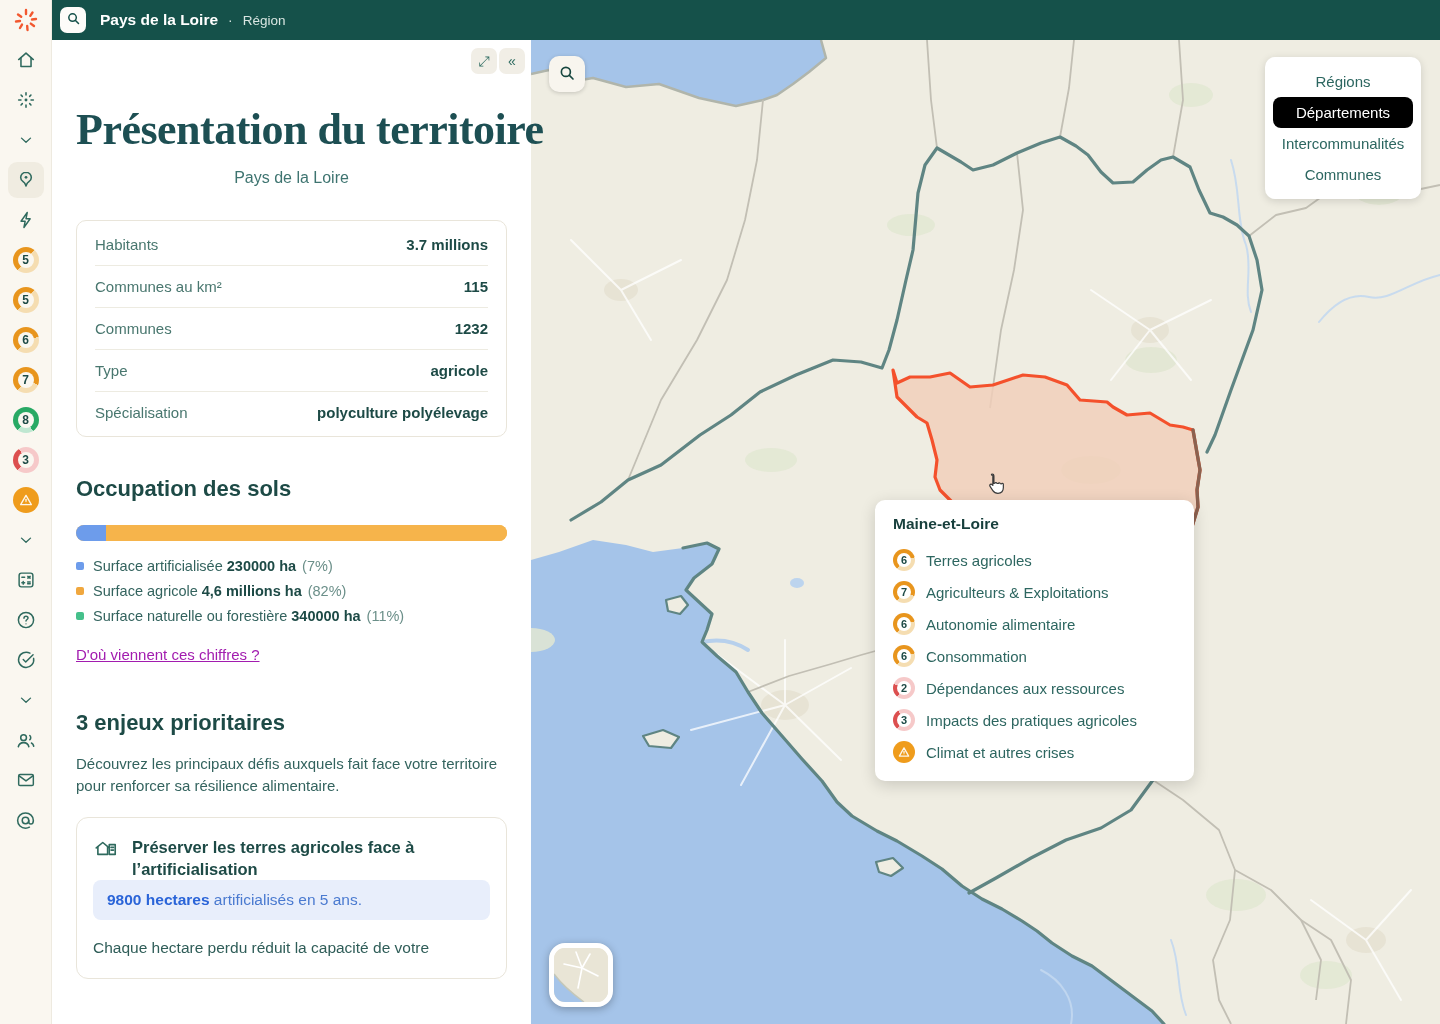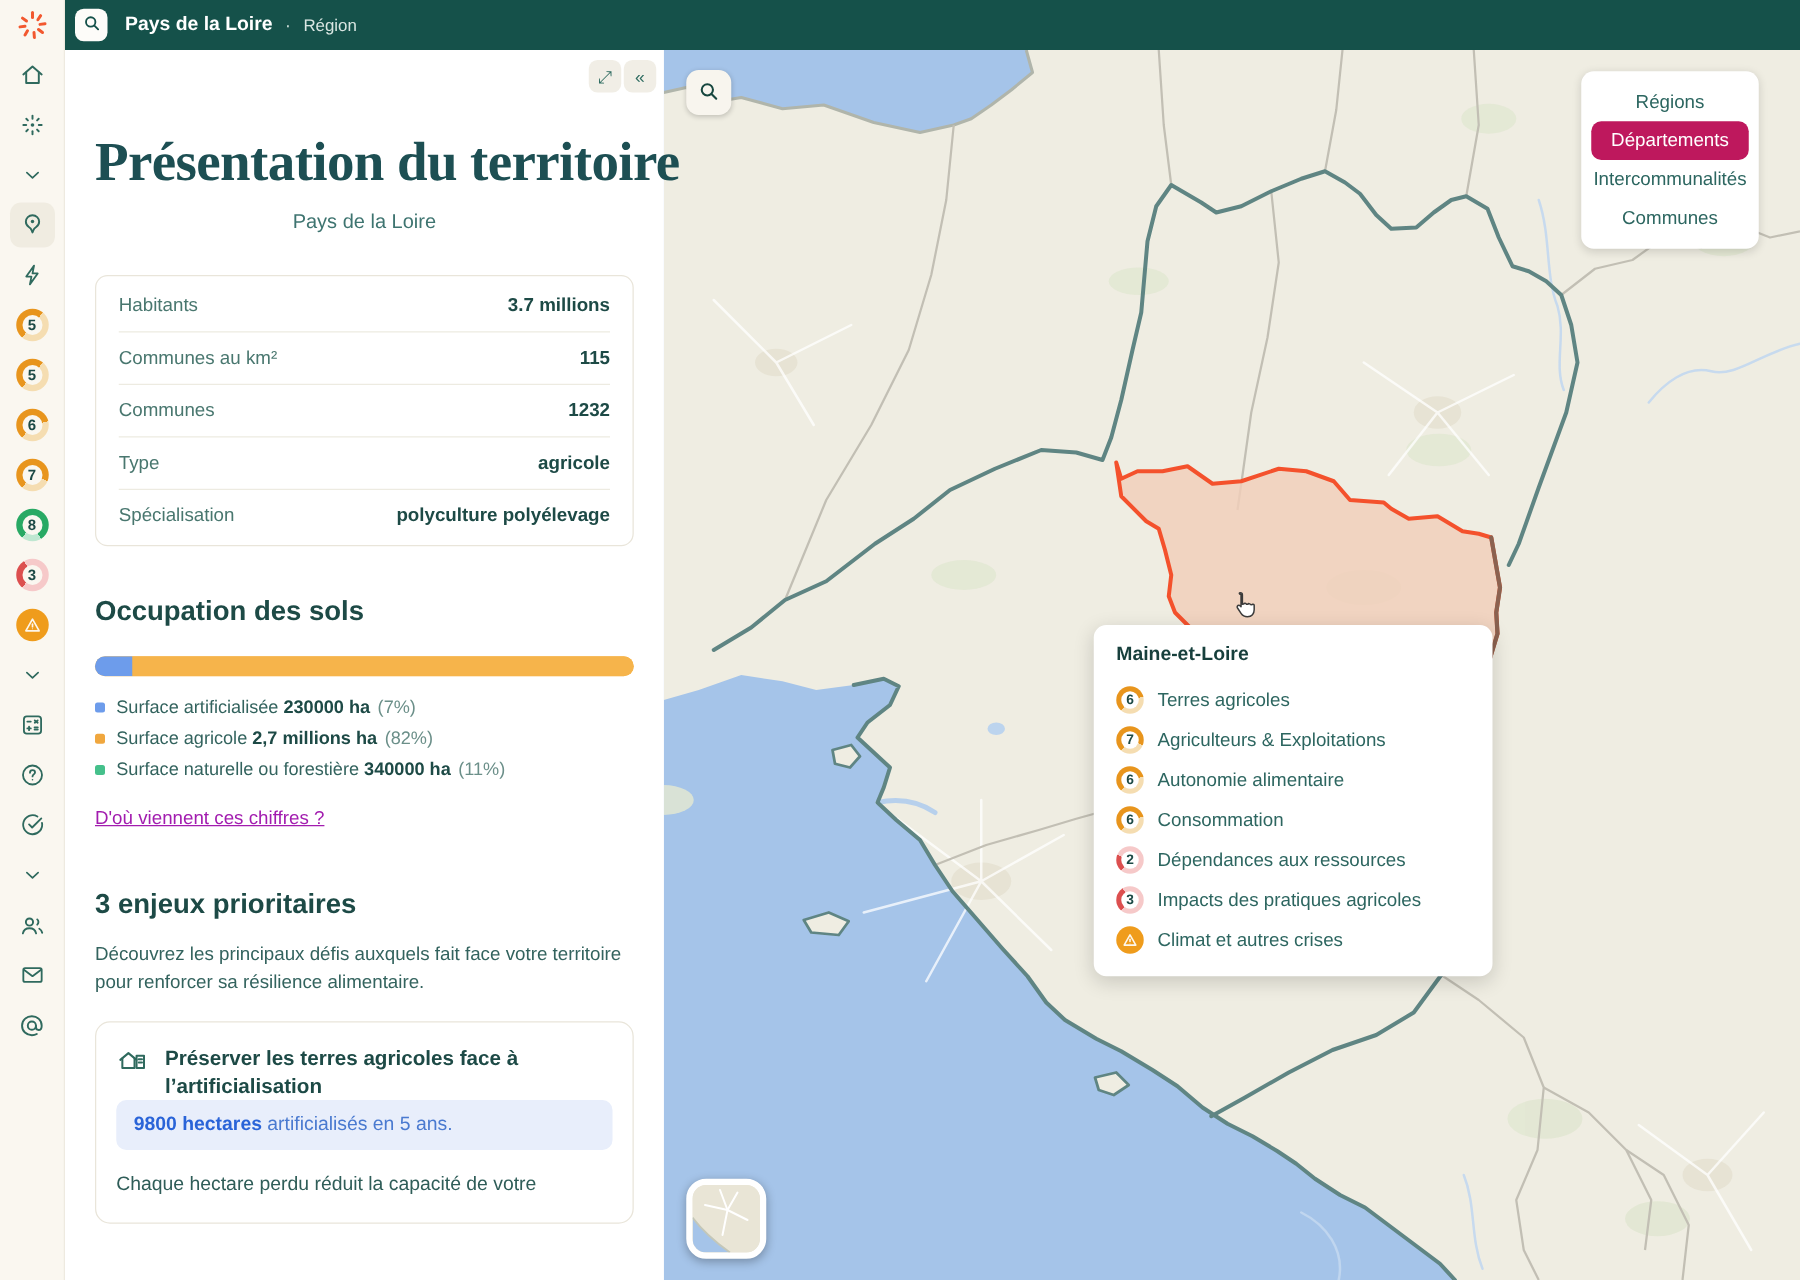--- a/index.html
+++ b/index.html
@@ -70,24 +70,24 @@
   .stat-box b { color:#2a64d8; }
   .issue-body { margin-top:17px; font-size:15.5px; color:#2f5d58; line-height:1.45; }
 
   
   .map { position:absolute; left:531px; top:40px; width:909px; height:984px; background:#a5c4e9; overflow:hidden; z-index:10; cursor:grab; }
   .map svg.basemap { position:absolute; left:0; top:0; }
 
   .map-search { position:absolute; left:18px; top:16px; width:36px; height:36px; background:#f8f5ee; border:none;
                 border-radius:10px; box-shadow:0 1px 4px rgba(0,0,0,.18); display:flex; align-items:center; justify-content:center; cursor:pointer; }
 
-  .layer-switcher { position:absolute; left:734px; top:17px; width:142px; background:#fff; border-radius:10px;
+  .layer-switcher { position:absolute; left:734px; top:17px; width:156px; background:#fff; border-radius:10px;
                     box-shadow:0 2px 8px rgba(0,0,0,.14); padding:9px 8px; }
   .layer-opt { text-align:center; font-size:15px; color:#2c6660; padding:7px 0; border-radius:8px; cursor:pointer; }
-  .layer-opt.selected { background:#be185d; color:#fff; }
+  .layer-opt.selected { background:#000000; color:#fff; }
 
   .popup { position:absolute; left:344px; top:460px; width:319px; background:#fff; border-radius:10px;
            box-shadow:0 4px 16px rgba(0,0,0,.16); padding:15px 18px 13px; }
   .popup-title { font-size:15.5px; font-weight:bold; color:#173f3c; margin-bottom:11px; }
   .popup-row { display:flex; align-items:center; gap:11px; height:32px; cursor:pointer; }
   .popup-row .lbl { font-size:15px; color:#2d6660; white-space:nowrap; }
   .popup .alert-badge { width:22px; height:22px; }
 
   .minimap { position:absolute; left:18px; top:903px; width:64px; height:64px; border-radius:16px; border:5px solid #fff;
              box-shadow:0 2px 8px rgba(0,0,0,.28); overflow:hidden; background:#e9e5d6; cursor:pointer; }
@@ -325,21 +325,21 @@
     <div class="seg" style="width: 93%; background: rgb(246, 180, 75);"></div>
   </div>
 
   <div class="legend">
     <div class="legend-row">
       <span class="sw" style="background: rgb(109, 156, 235);"></span>
       <span><span>Surface artificialisée</span><b>230000 ha</b><span class="pct">(7%)</span></span>
     </div>
     <div class="legend-row">
       <span class="sw" style="background: rgb(240, 167, 62);"></span>
-      <span><span>Surface agricole</span><b>2,7 millions ha</b><span class="pct">(82%)</span></span>
+      <span><span>Surface agricole</span><b>4,6 millions ha</b><span class="pct">(82%)</span></span>
     </div>
     <div class="legend-row">
       <span class="sw" style="background: rgb(69, 192, 139);"></span>
       <span><span>Surface naturelle ou forestière</span><b>340000 ha</b><span class="pct">(11%)</span></span>
     </div>
   </div>
 
   <a class="src-link">D'où viennent ces chiffres ?</a>
 
   <div class="h2 enjeux">3 enjeux prioritaires</div>

